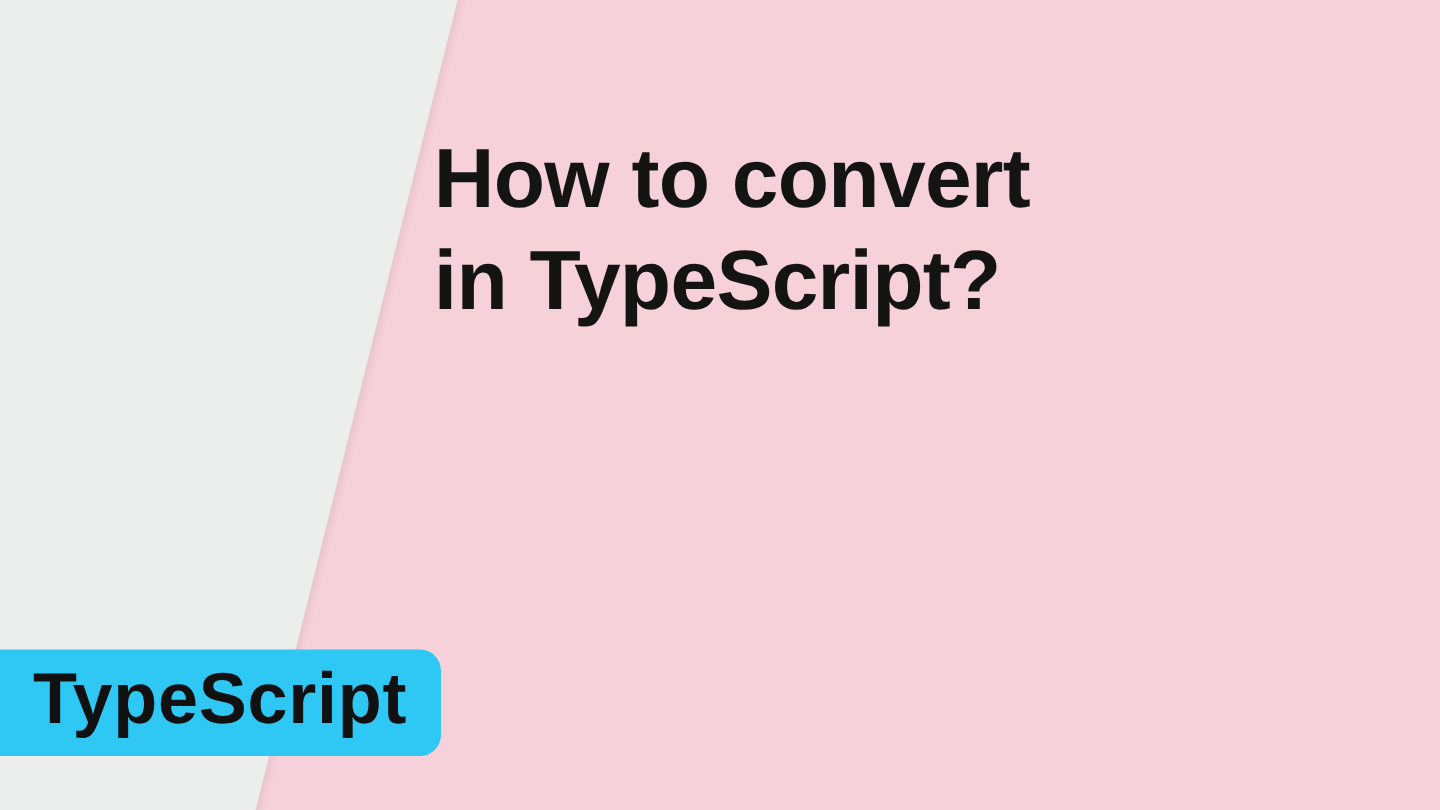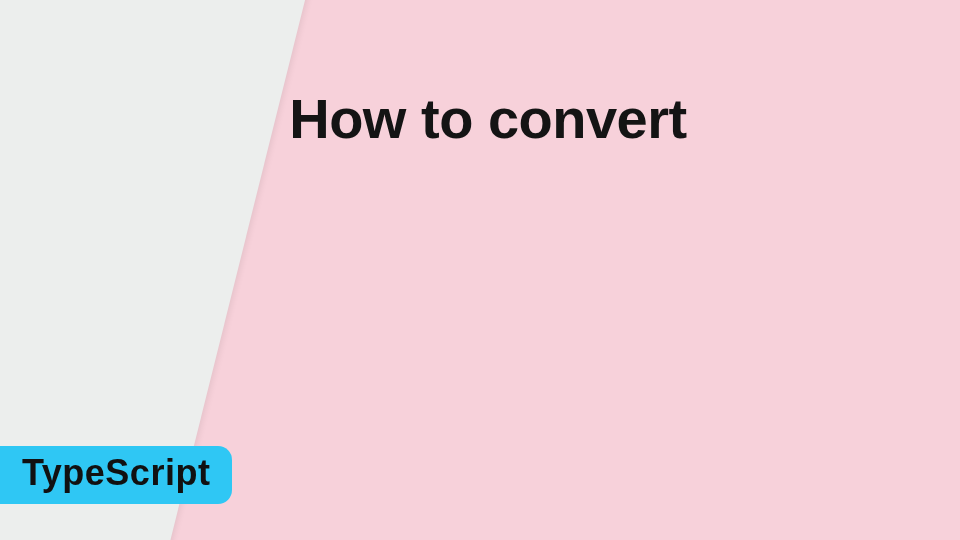--- a/index.html
+++ b/index.html
@@ -40,32 +40,33 @@
   }
   .heading span { display: block; }
   .badge {
     position: absolute;
     left: 0;
     bottom: 36px;
     background: #2fc7f4;
     color: #111;
     font-family: "Arial Black", Arial, sans-serif;
     font-weight: 900;
-    font-size: 36px;
+    font-size: 48px;
     letter-spacing: 0.5px;
     padding: 6px 22px 10px 22px;
     border-top-right-radius: 14px;
     border-bottom-right-radius: 14px;
     font-stretch: expanded;
   }
 </style>
 </head>
 <body>
 
 <div class="left-panel"></div>
 
 <h1 class="heading">
   <span>How to convert</span>
+  <span>in TypeScript?</span>
 </h1>
 
 <div class="badge">
   <span>TypeScript</span>
 </div>
 
 </body></html>

